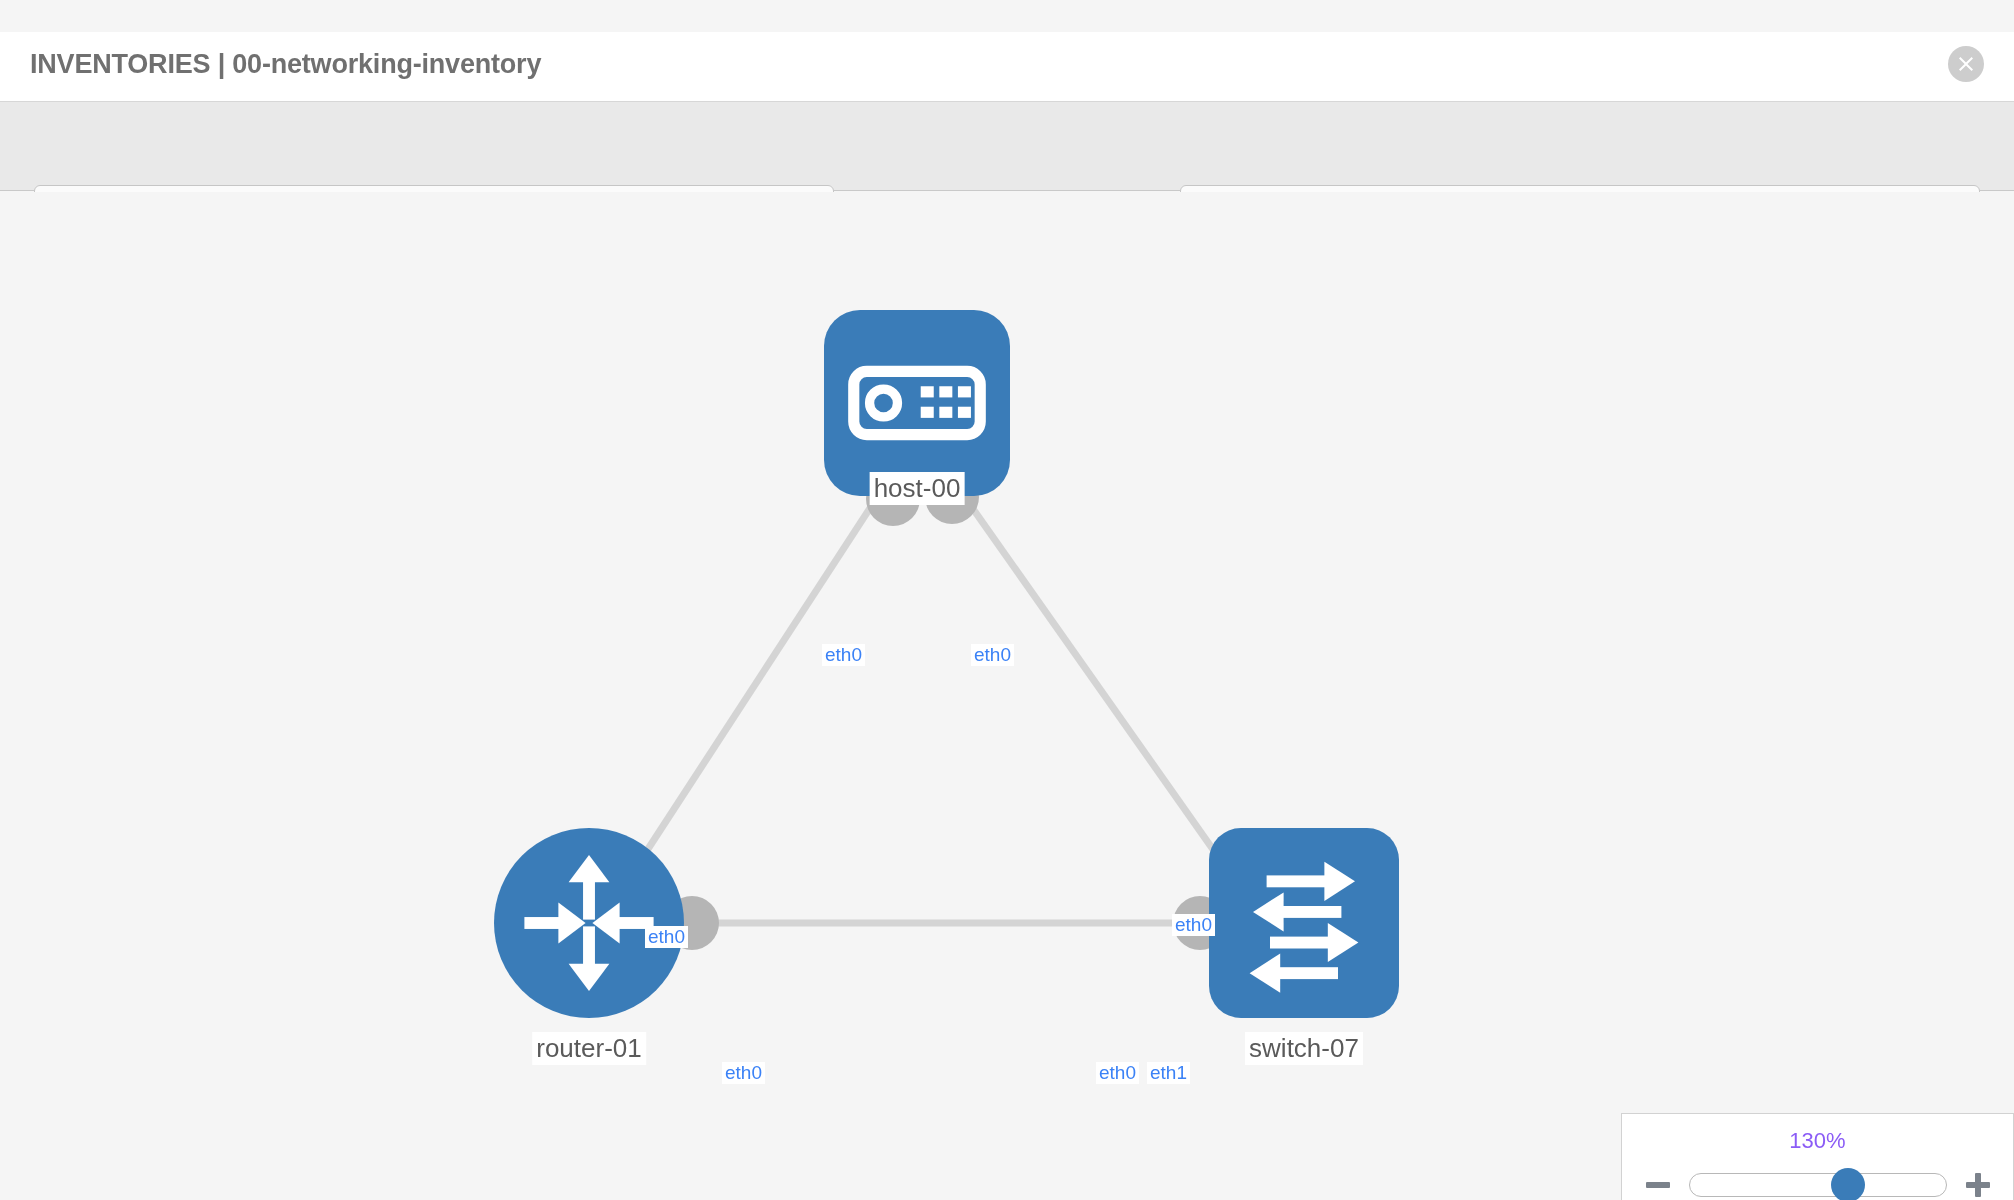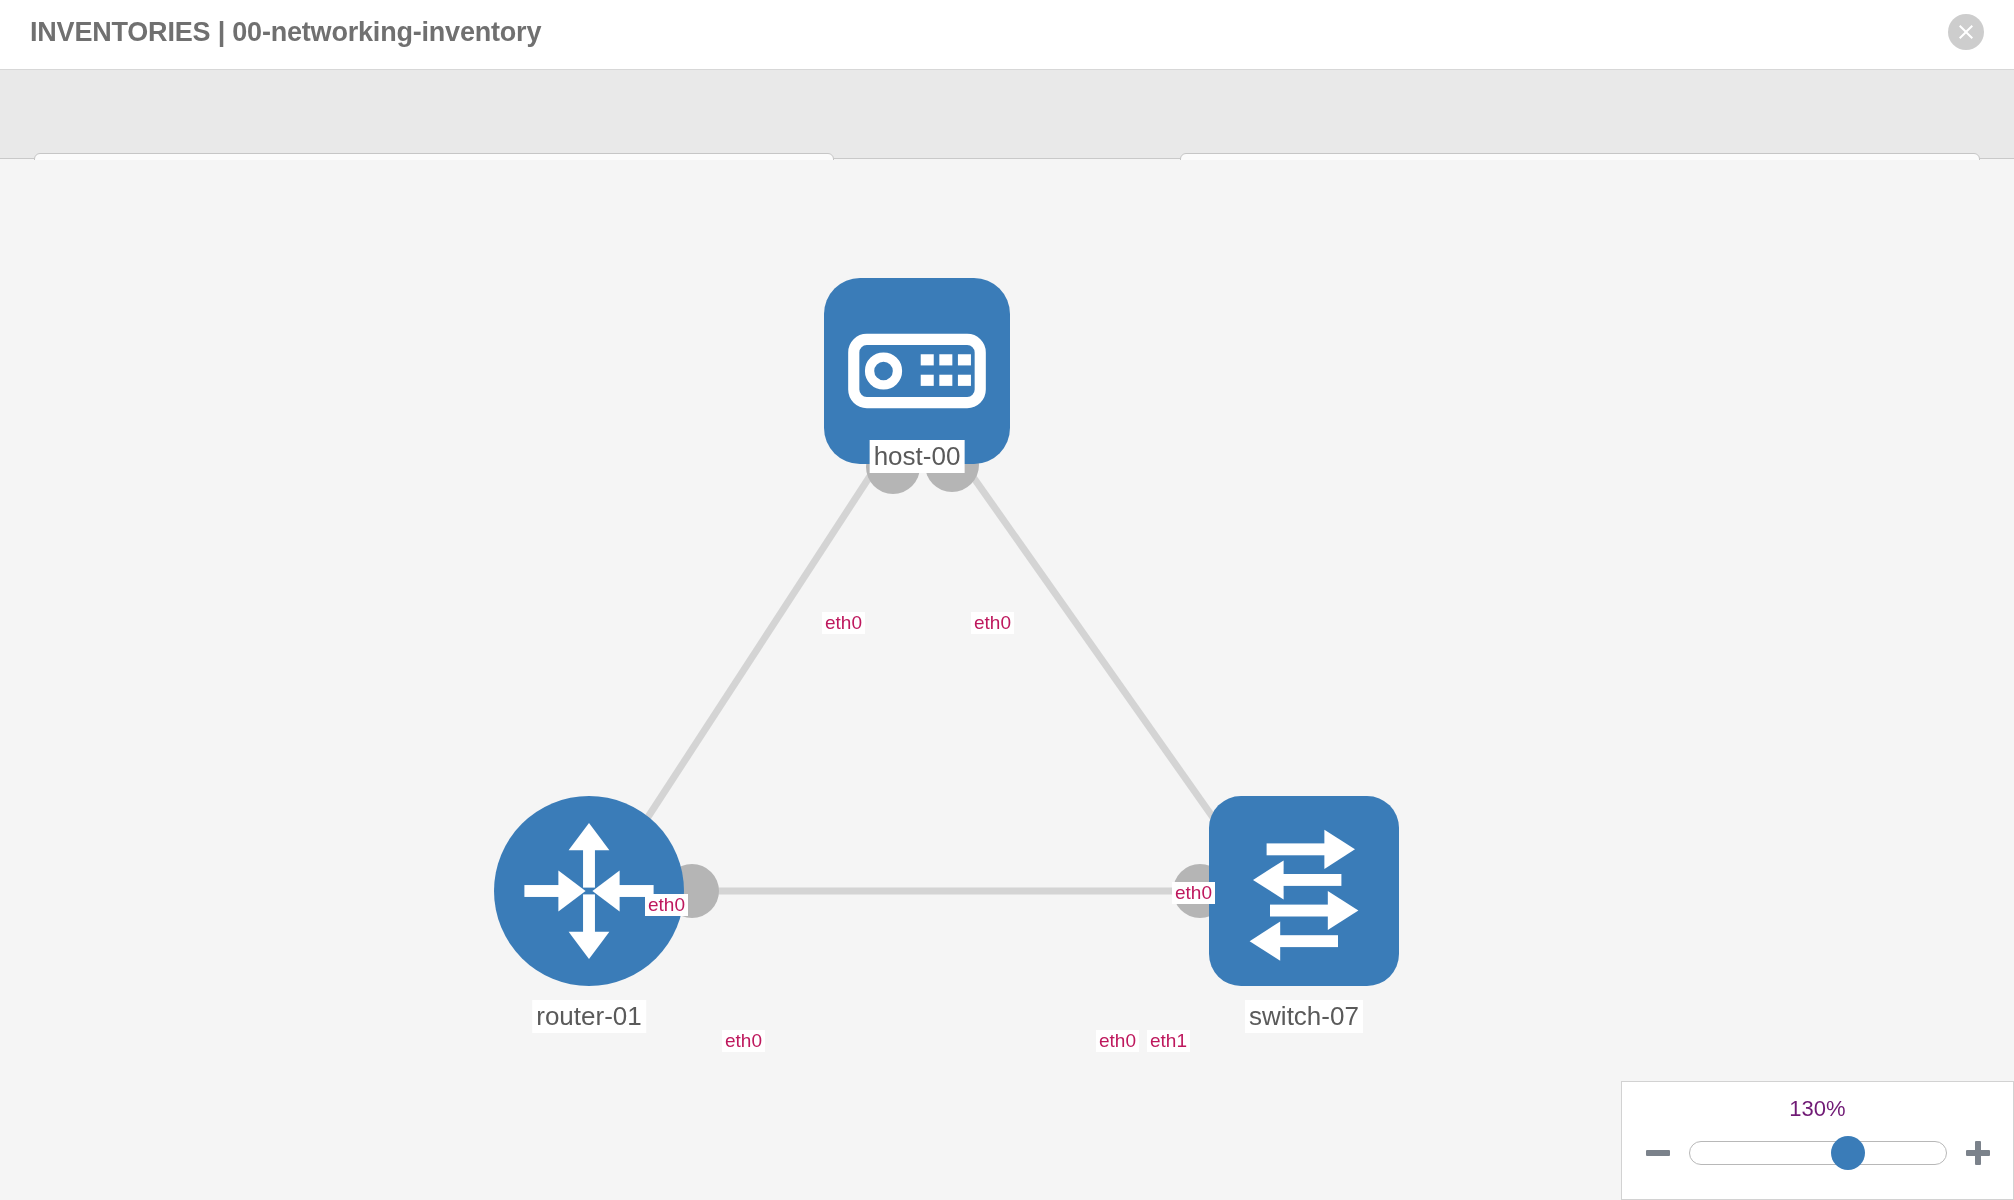--- a/index.html
+++ b/index.html
@@ -2,21 +2,21 @@
 <html><head>
 <meta charset="utf-8">
 <style>
   * { box-sizing: border-box; margin: 0; padding: 0; }
   html, body {
     width: 2014px; height: 1200px;
     font-family: "Liberation Sans", sans-serif;
     background: #f5f5f5;
     overflow: hidden;
   }
-  #app { position: relative; width: 2014px; height: 880px; }
+  #app { position: relative; width: 2014px; height: 880px; margin-top: 32px; }
 
   
   .header {
     position: absolute; left: 0; top: 0; width: 2014px; height: 70px;
     background: #ffffff;
     border-bottom: 1px solid #d7d7d7;
   }
   .header-title {
     position: absolute; left: 30px; top: 17px;
     font-size: 27px; font-weight: bold; color: #707070;
@@ -85,36 +85,36 @@
     position: absolute;
     font-size: 26px; color: #5a5a5a;
     background: #ffffff;
     padding: 1px 4px;
     white-space: nowrap;
     transform: translateX(-50%);
     text-align: right;
   }
   .iface-label {
     position: absolute;
-    font-size: 19px; color: #be185d;
+    font-size: 19px; color: #3b82f6;
     background: #ffffff;
     padding: 0 3px;
     white-space: nowrap;
   }
 
   
   .zoom-panel {
     position: absolute; left: 1621px; top: 1081px;
     width: 393px; height: 119px;
     background: #ffffff;
     border: 1px solid #d2d2d2;
   }
   .zoom-value {
     position: absolute; top: 14px; left: 0; width: 100%;
-    text-align: center; font-size: 22px; color: #701a75;
+    text-align: center; font-size: 22px; color: #8b5cf6;
   }
   .zoom-row {
     position: absolute; top: 56px; left: 0; width: 100%;
     display: flex; align-items: center; justify-content: center;
     gap: 16px;
   }
   .zoom-minus, .zoom-plus {
     position: relative; width: 30px; height: 30px; cursor: pointer;
     flex: none;
   }

